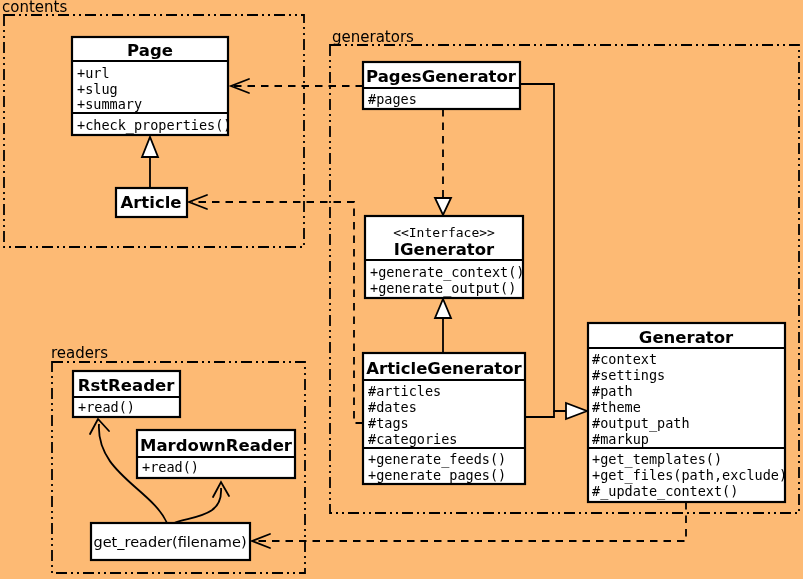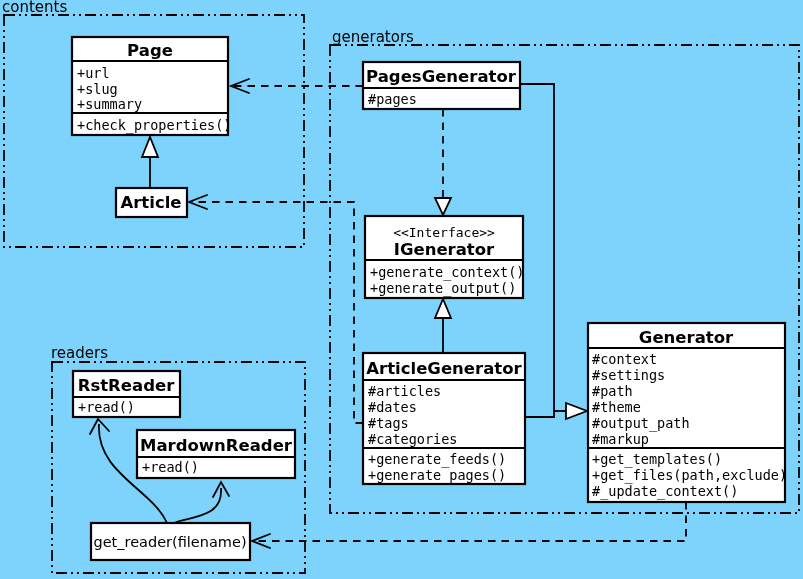--- a/index.html
+++ b/index.html
@@ -1,16 +1,16 @@
 <!DOCTYPE html>
 <html><head>
 <meta charset="utf-8">
 <style>
   html,body { margin:0; padding:0; background:#ffffff; }
-  .stage { position:relative; width:803px; height:579px; background:#7dd3fc; overflow:hidden; }
+  .stage { position:relative; width:803px; height:579px; background:#fdba74; overflow:hidden; }
   svg { display:block; }
   .box   { fill:#fff; stroke:#000; stroke-width:2.2; }
   .sep   { stroke:#000; stroke-width:2; }
   .frame { fill:none; stroke:#000; stroke-width:1.8; stroke-dasharray:11 4 2 4 2 4; }
   .conn  { stroke:#000; stroke-width:1.8; fill:none; }
   .dash  { stroke-dasharray:7.5 6; }
   .tri   { fill:#fff; stroke:#000; stroke-width:1.8; }
   .ahead { fill:none; stroke:#000; stroke-width:1.8; stroke-linecap:round; }
   text   { fill:#000; }
   .title  { font:bold 16.5px "DejaVu Sans", sans-serif; text-anchor:middle; }

